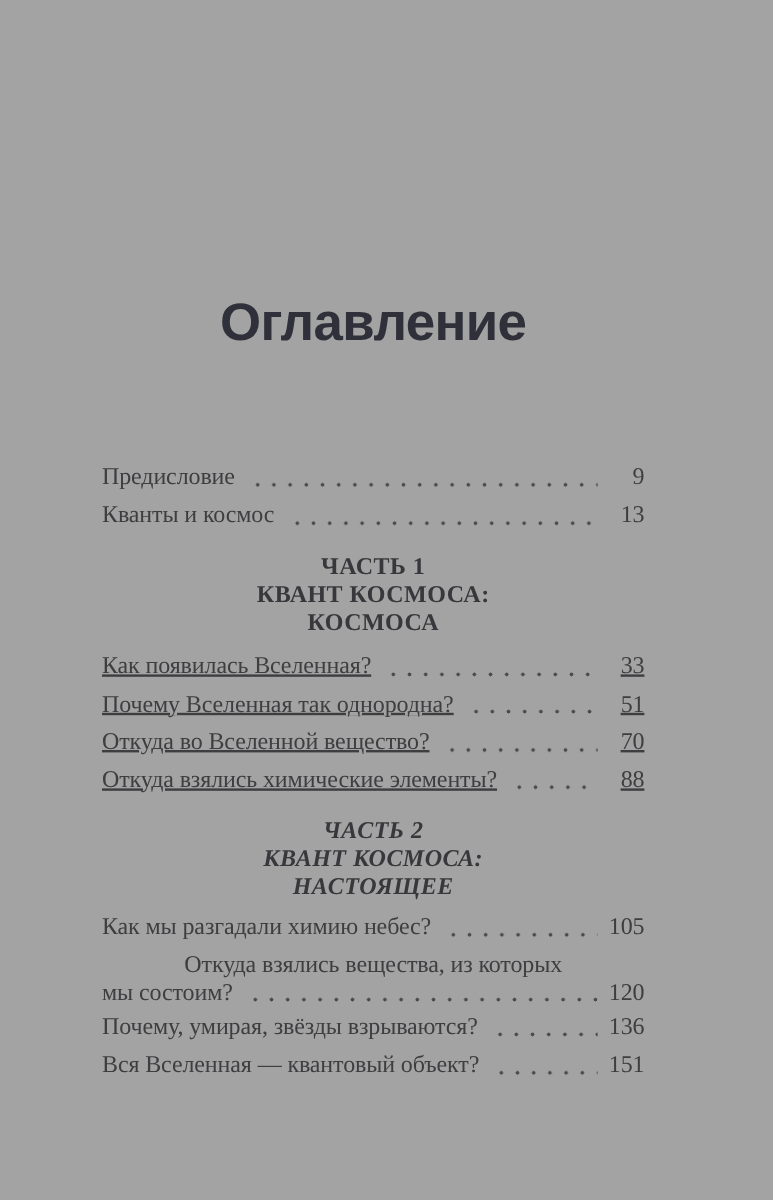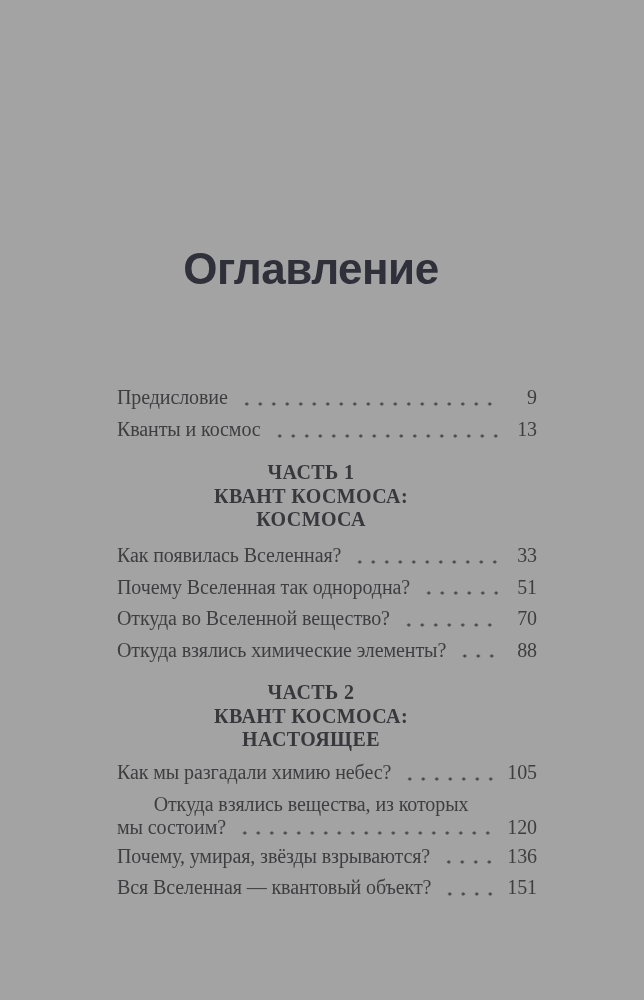--- a/index.html
+++ b/index.html
@@ -33,37 +33,36 @@
     position: absolute;
     left: 85px;
     width: 452px;
     font-size: 20px;
     line-height: 23px;
     letter-spacing: -0.1px;
     color: #3e3e41;
   }
   .sec-front { top: 386px; }
   .sec-h1    { top: 461px; }
-  .sec-p1    { top: 544px; }
-  .sec-h2    { top: 681px; }
+  .sec-p1    { top: 544px; text-decoration: underline; }
+  .sec-h2    { top: 681px; font-style: italic; }
   .sec-p2    { top: 761px; }
 
   .part-heading {
     text-align: center;
     font-weight: 700;
     font-size: 20px;
     line-height: 23.5px;
     letter-spacing: 0.4px;
     color: #38383c;
   }
   .trow {
     display: flex;
     align-items: center;
     margin-bottom: 8.5px;
-    margin-left: 32px;
   }
   .sec-front .trow { margin-bottom: 9px; }
   .entry-block { margin-bottom: 6px; }
   .entry-block .trow { margin-bottom: 0; }
   .wrap-line { white-space: nowrap; text-align: center; }
   .label { white-space: nowrap; }
   .leader {
     flex: 1 1 auto;
     align-self: stretch;
     margin: 0 7px 0 9px;

